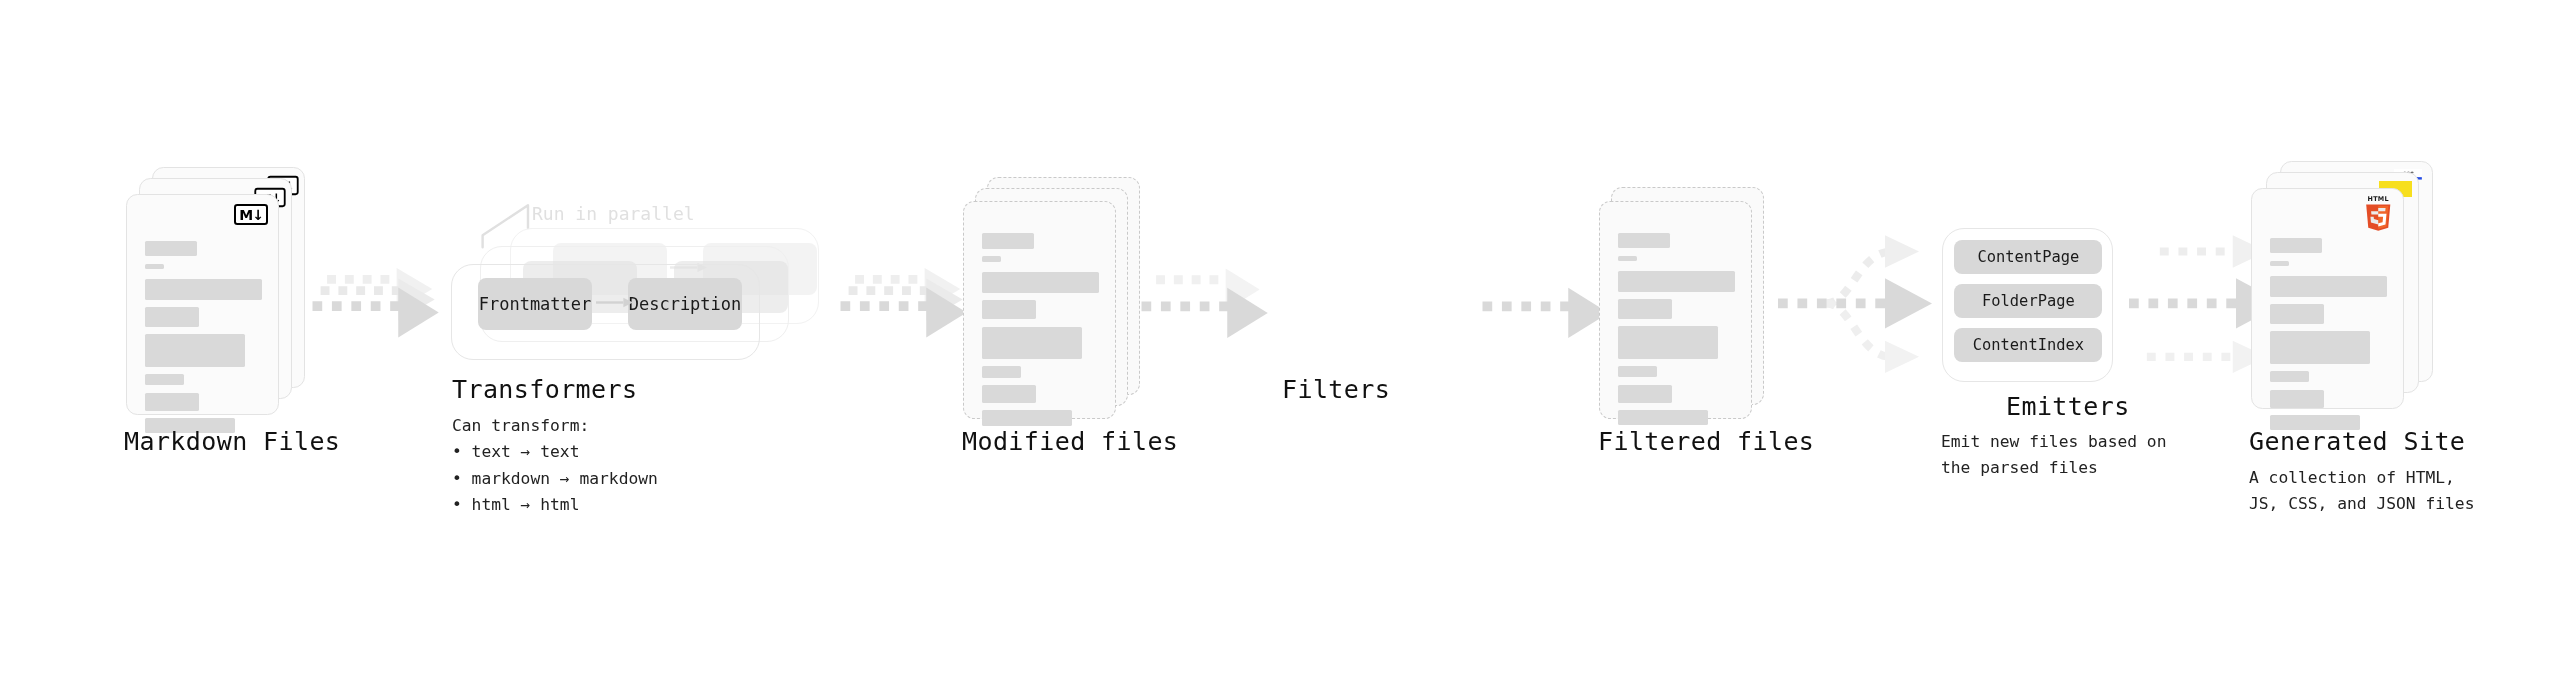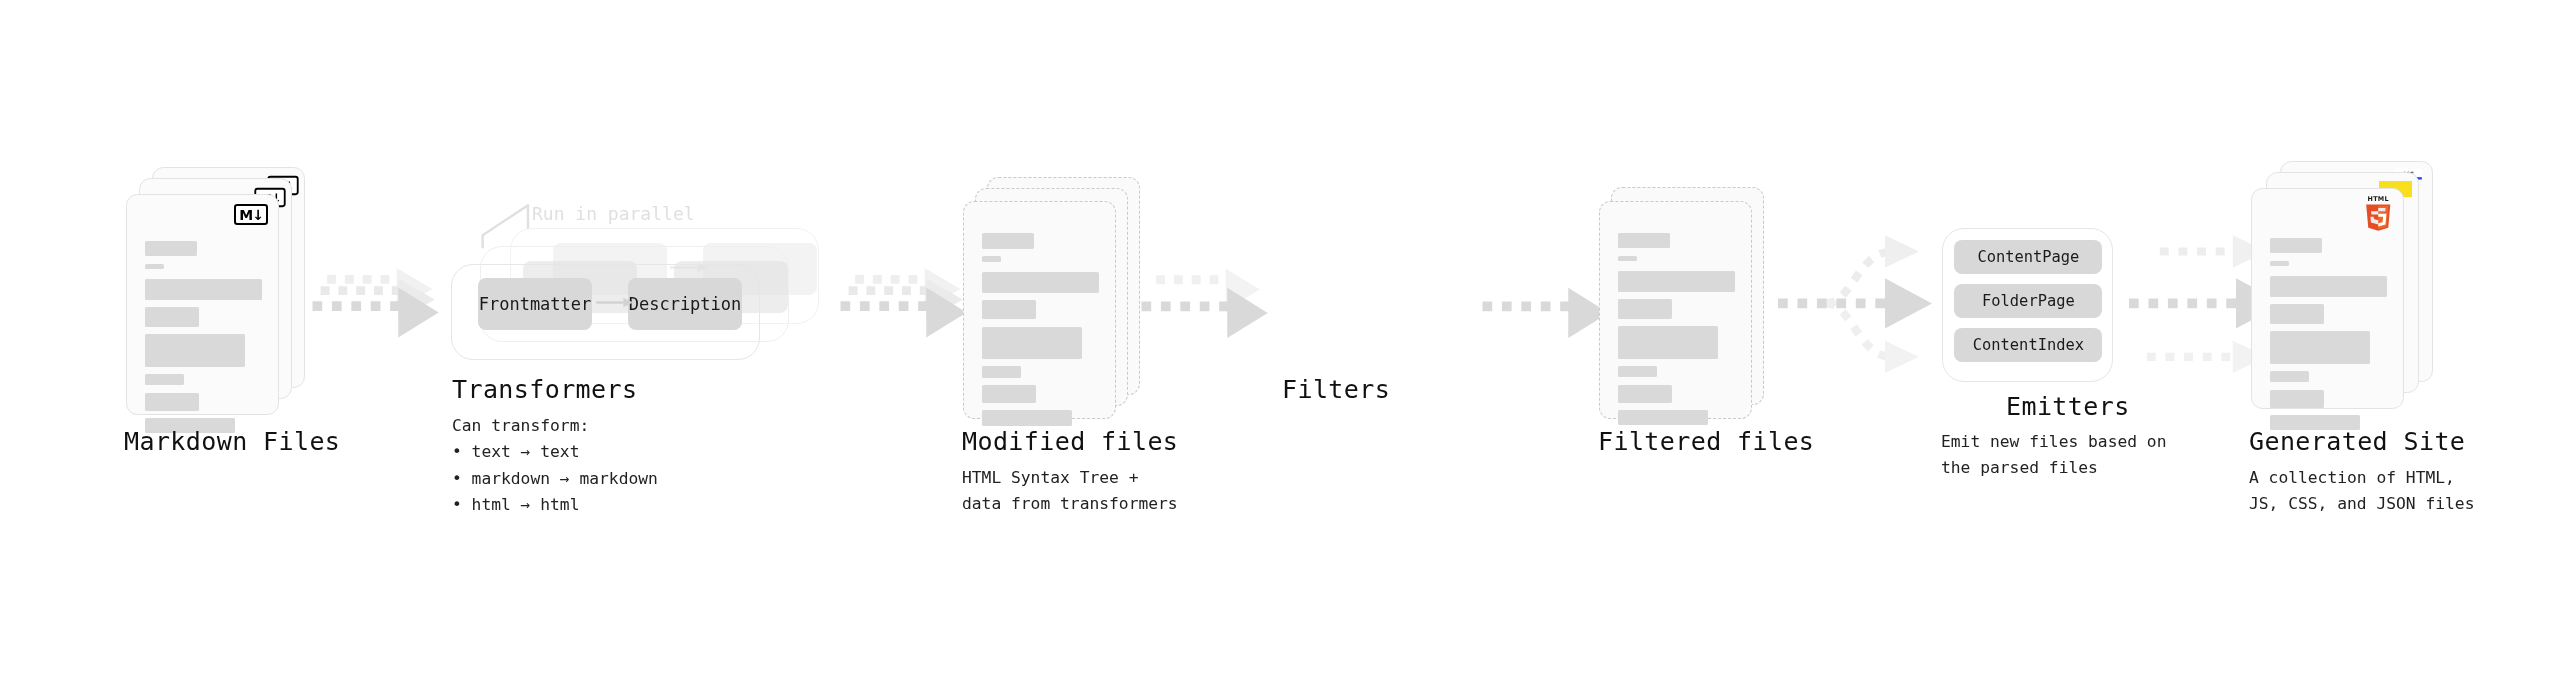--- a/index.html
+++ b/index.html
@@ -184,22 +184,20 @@
         <div class="bar" style="width:117px; height:21px;"></div>
         <div class="bar" style="width:54px;  height:19.5px;"></div>
         <div class="bar" style="width:100px; height:32.5px;"></div>
         <div class="bar" style="width:39px;  height:11.4px;"></div>
         <div class="bar" style="width:54px;  height:18px;"></div>
         <div class="bar" style="width:90px; height:15.4px;"></div>
       </div>
     </div>
   </div>
   <div class="h-title" style="left:962px; top:427px;">Modified files</div>
-  <div class="h-sub" style="left:962px; top:465px; width:268px;">HTML Syntax Tree +
-data from transformers</div>
 
   <div class="arrow" style="left:1138px; top:270px;">
     <svg width="130" height="89" viewBox="0 0 160 110">
       <g stroke="#f0f0f0" stroke-width="11" stroke-dasharray="11 11" fill="none">
         <line x1="22" y1="12" x2="118" y2="12"></line>
       </g>
       <polygon points="108,-2 150,24 108,50" fill="#f3f3f3"></polygon>
       <g stroke="#d9d9d9" stroke-width="12" stroke-dasharray="12 12" fill="none">
         <line x1="4" y1="45" x2="118" y2="45"></line>
       </g>

